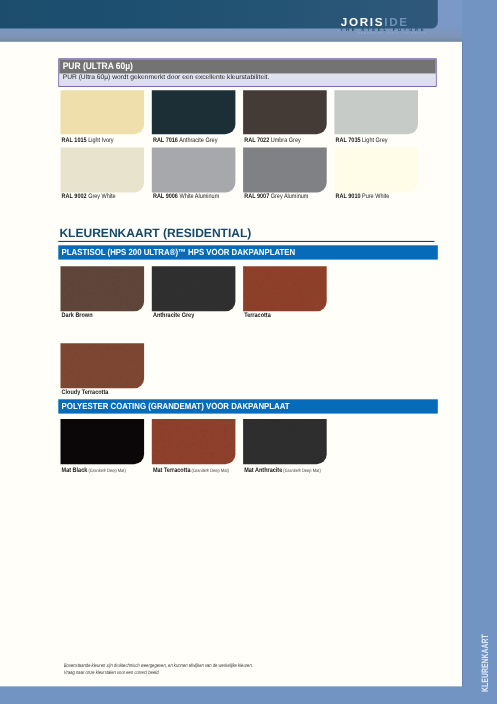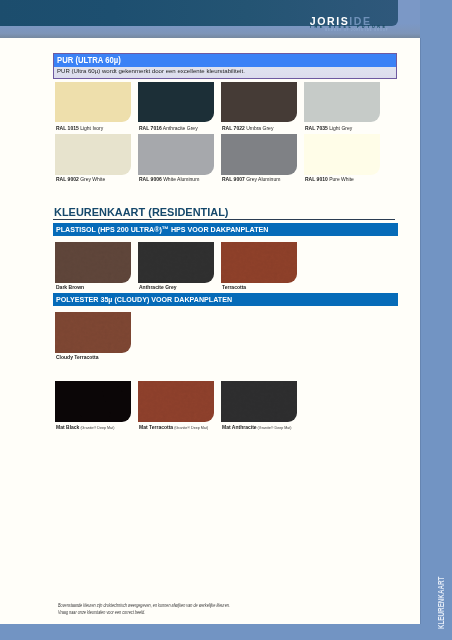--- a/index.html
+++ b/index.html
@@ -33,21 +33,21 @@
 
   
   .sidetab{position:absolute;left:420px;top:0;width:32px;height:640px;}
   .sidetab span{position:absolute;left:17.2px;top:629.3px;
       transform-origin:0 0;transform:rotate(-90deg) scaleX(0.75);
       color:#e6edf8;font-size:8.4px;font-weight:bold;white-space:nowrap;line-height:8.4px;}
 
   
   .purplebox{position:absolute;left:53px;top:53px;width:344px;
              border:1px solid #6e5aa0;box-sizing:border-box;}
-  .purple-head{background:#3b82f6;color:#ffffff;height:13px;box-sizing:border-box;
+  .purple-head{background:#737373;color:#ffffff;height:13px;box-sizing:border-box;
                position:relative;overflow:hidden;}
   .purple-head span{position:absolute;left:3.0px;top:0.6px;font-size:8.6px;font-weight:bold;
                transform:scaleX(0.895);transform-origin:0 0;white-space:nowrap;}
   .purple-sub{background:linear-gradient(180deg,#e0e3ef,#dcdced);color:#1f1f1f;height:11px;
               box-sizing:border-box;position:relative;overflow:hidden;}
   .purple-sub span{position:absolute;left:3.1px;top:-0.3px;font-size:6.1px;
               transform:scaleX(0.995);transform-origin:0 0;white-space:nowrap;}
 
   
   .row{position:absolute;left:55px;width:344px;}
@@ -180,38 +180,38 @@
               <feTurbulence type="fractalNoise" baseFrequency="0.32" numOctaves="3" stitchTiles="stitch"></feTurbulence>
               <feColorMatrix type="saturate" values="0"></feColorMatrix>
             </filter>
             <rect width="100%" height="100%" filter="url(#tx2grp-row-0)"></rect>
           </svg>
         </div>
         <div class="lbl" style="top: 43.9px;"><b>Terracotta</b></div>
       </div>
     </div>
 
-  <div class="bluebar" id="bar-1">
-      <span>POLYESTER 35µ (CLOUDY) VOOR DAKPANPLATEN</span>
-    </div>
   <div id="grp-row-1" class="row" style="top: 311.5px;">
       <div class="sw" style="left: 0px;">
         <div class="chip tex" style="background: rgb(122, 68, 49); height: 41.3px;">
           <svg xmlns="http://www.w3.org/2000/svg" preserveAspectRatio="none">
             <filter id="tx0grp-row-1">
               <feTurbulence type="fractalNoise" baseFrequency="0.32" numOctaves="3" stitchTiles="stitch"></feTurbulence>
               <feColorMatrix type="saturate" values="0"></feColorMatrix>
             </filter>
             <rect width="100%" height="100%" filter="url(#tx0grp-row-1)"></rect>
           </svg>
         </div>
         <div class="lbl" style="top: 43.9px;"><b>Cloudy Terracotta</b></div>
       </div>
     </div>
 
+  <div class="bluebar" id="bar-2">
+      <span>POLYESTER COATING (GRANDEMAT) VOOR DAKPANPLAAT</span>
+    </div>
   <div id="grp-row-2" class="row" style="top: 381.2px;">
       <div class="sw" style="left: 0px;">
         <div class="chip tex" style="background: rgb(10, 5, 6); height: 41.3px;">
           <svg xmlns="http://www.w3.org/2000/svg" preserveAspectRatio="none">
             <filter id="tx0grp-row-2">
               <feTurbulence type="fractalNoise" baseFrequency="0.32" numOctaves="3" stitchTiles="stitch"></feTurbulence>
               <feColorMatrix type="saturate" values="0"></feColorMatrix>
             </filter>
             <rect width="100%" height="100%" filter="url(#tx0grp-row-2)"></rect>
           </svg>

